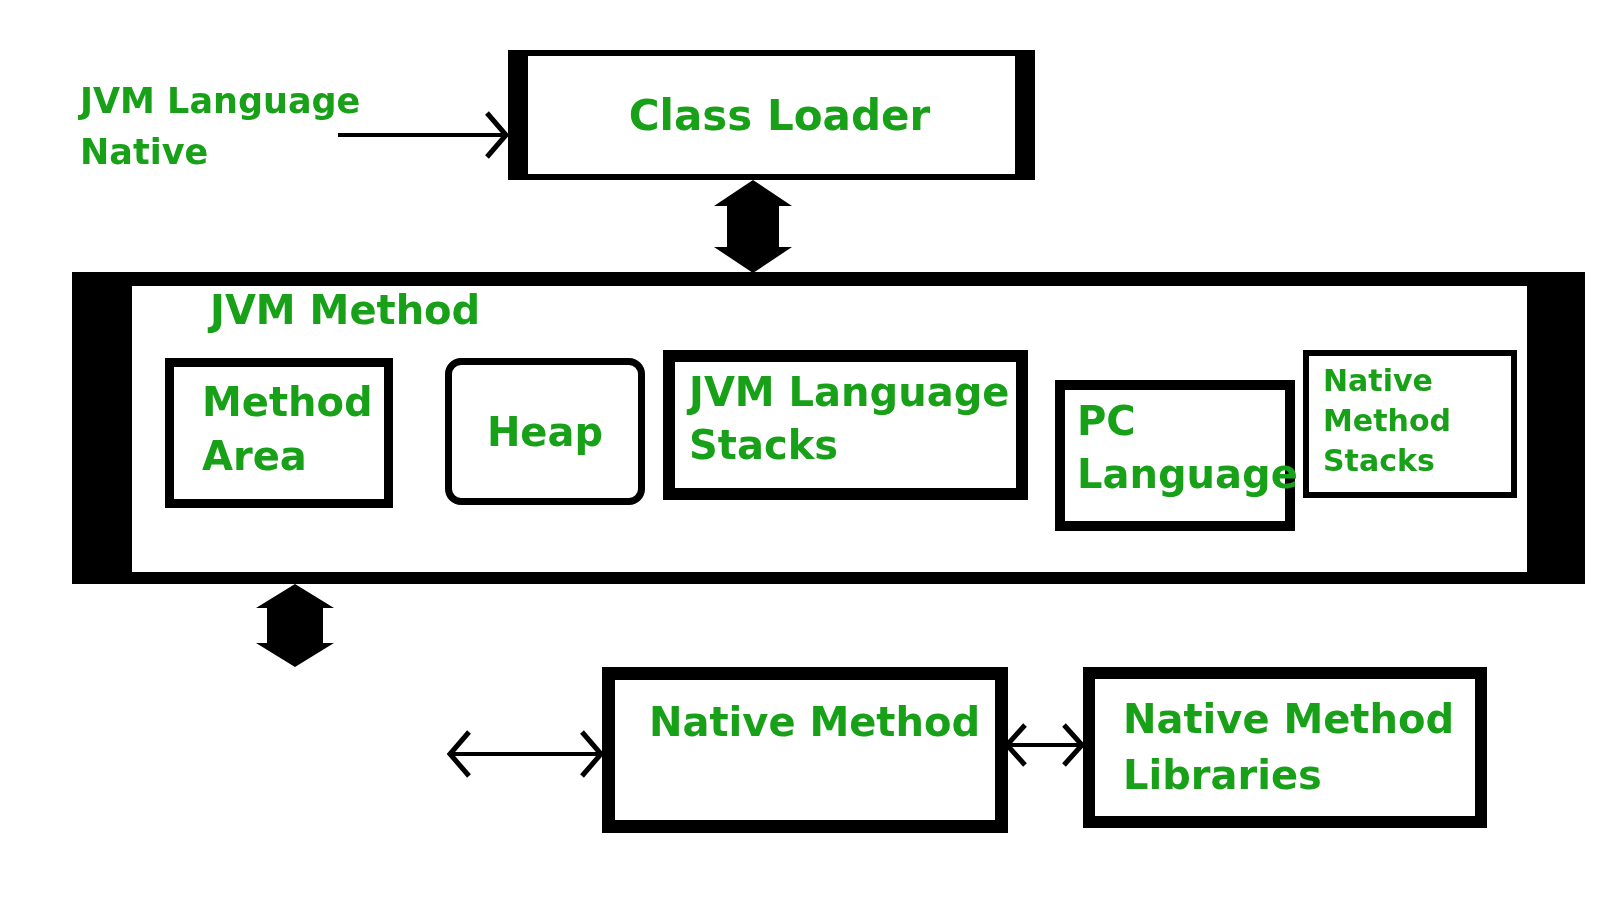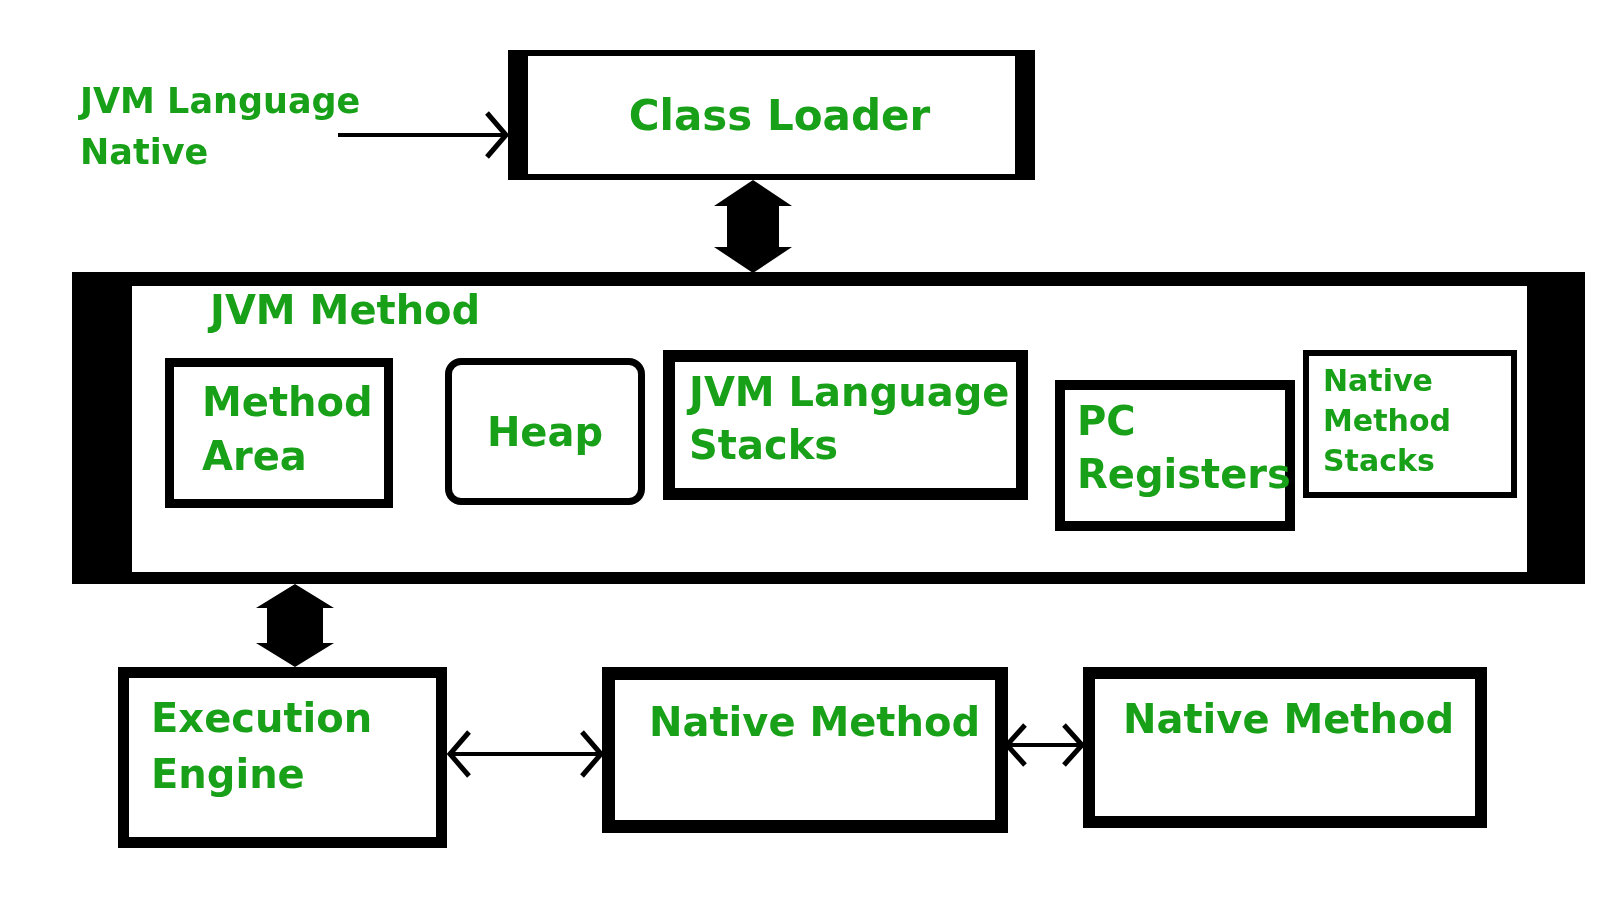--- a/index.html
+++ b/index.html
@@ -161,36 +161,33 @@
       <span>Heap</span>
     </div>
 
     <div class="box jvm-language-stacks">
       <span class="line">JVM Language</span>
       <span class="line">Stacks</span>
     </div>
 
     <div class="box pc-registers">
       <span class="line">PC</span>
-      <span class="line">Registers</span>
+      <span class="line">Language</span>
     </div>
 
     <div class="box native-method-stacks">
       <span class="line">Native</span>
       <span class="line">Method</span>
       <span class="line">Stacks</span>
     </div>
   </div>
 
-  <div class="box execution-engine">
-    <span class="line">Execution</span>
-    <span class="line">Engine</span>
-  </div>
 
   <div class="box native-method-interface">
     <span class="line">Native Method</span>
   </div>
 
   <div class="box native-method-libraries">
     <span class="line">Native Method</span>
+    <span class="line">Libraries</span>
   </div>
 
 </div>
 
 </body></html>

